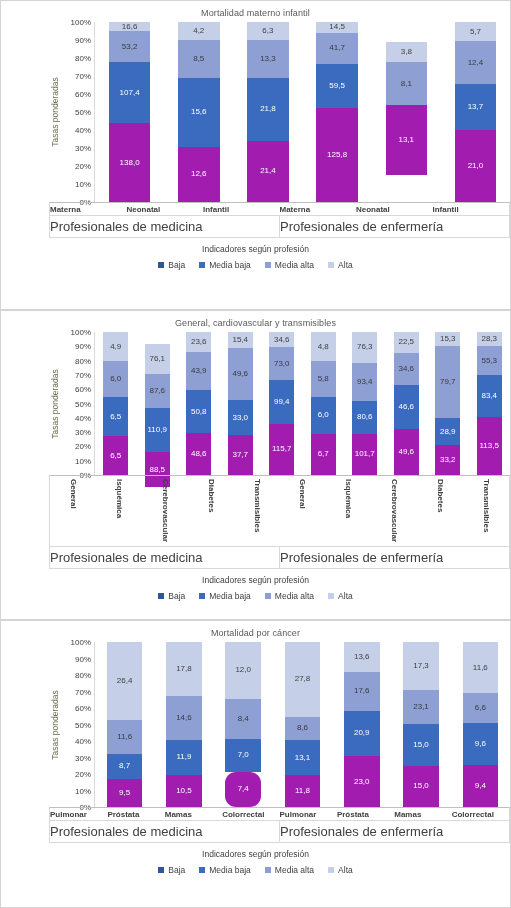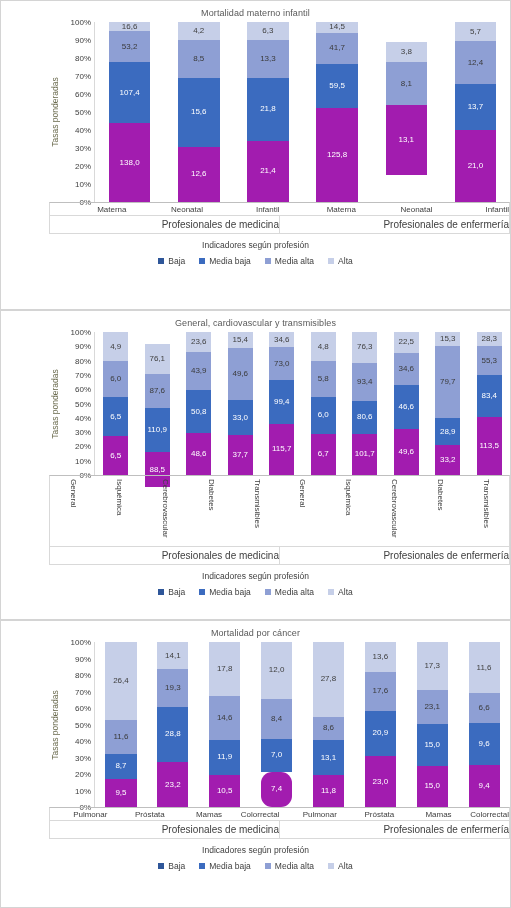--- a/index.html
+++ b/index.html
@@ -124,25 +124,26 @@
     border: 1px solid #d9d9d9;
     border-top: 1px solid #bfbfbf;
     box-sizing: border-box;
     position: relative;
   }
   .cat-row {
     display: flex;
   }
   .cat-cell {
     flex: 1 1 0;
-    text-align: right;
+    text-align: left;
     font-size: 8px;
     color: #404040;
     padding: 2px 0 1px;
     white-space: nowrap;
+    font-weight: bold;
   }
   .cat-cell.rot {
     height: 70px;
     position: relative;
     padding: 0;
   }
   .cat-cell.rot span {
     position: absolute;
     left: 50%;
     top: 3px;
@@ -150,22 +151,22 @@
     transform: rotate(90deg) translateY(-50%);
     white-space: nowrap;
     font-size: 8px;
   }
   .grp-row {
     display: flex;
     border-top: 1px solid #d9d9d9;
   }
   .grp-cell {
     flex: 1 1 0;
-    text-align: right;
-    font-size: 10px;
+    text-align: left;
+    font-size: 13px;
     color: #404040;
     padding: 3px 0 3px;
     white-space: nowrap;
   }
   .grp-cell + .grp-cell { border-left: 1px solid #d9d9d9; }
 
   .xtitle {
     text-align: center;
     font-size: 8.5px;
     color: #404040;
@@ -491,28 +492,20 @@
           <div class="ytick" style="top: 100%;">0%</div>
         </div>
       <div class="bars-region">
         <div class="bars-flex" id="bars-3">
             <div class="bar-slot">
               <div class="bar">
                 <div class="seg s-alta" style="flex: 0 0 46.9751%;">26,4</div>
                 <div class="seg s-malta" style="flex: 0 0 20.6406%;">11,6</div>
                 <div class="seg s-mbaja" style="flex: 0 0 15.4804%;">8,7</div>
                 <div class="seg s-baja" style="flex: 0 0 16.9039%;">9,5</div>
-              </div>
-            </div>
-            <div class="bar-slot">
-              <div class="bar">
-                <div class="seg s-alta" style="flex: 0 0 16.5105%;">14,1</div>
-                <div class="seg s-malta" style="flex: 0 0 22.5995%;">19,3</div>
-                <div class="seg s-mbaja" style="flex: 0 0 33.7237%;">28,8</div>
-                <div class="seg s-baja" style="flex: 0 0 27.1663%;">23,2</div>
               </div>
             </div>
             <div class="bar-slot">
               <div class="bar">
                 <div class="seg s-alta" style="flex: 0 0 32.4818%;">17,8</div>
                 <div class="seg s-malta" style="flex: 0 0 26.6423%;">14,6</div>
                 <div class="seg s-mbaja" style="flex: 0 0 21.7153%;">11,9</div>
                 <div class="seg s-baja" style="flex: 0 0 19.1606%;">10,5</div>
               </div>
             </div>

